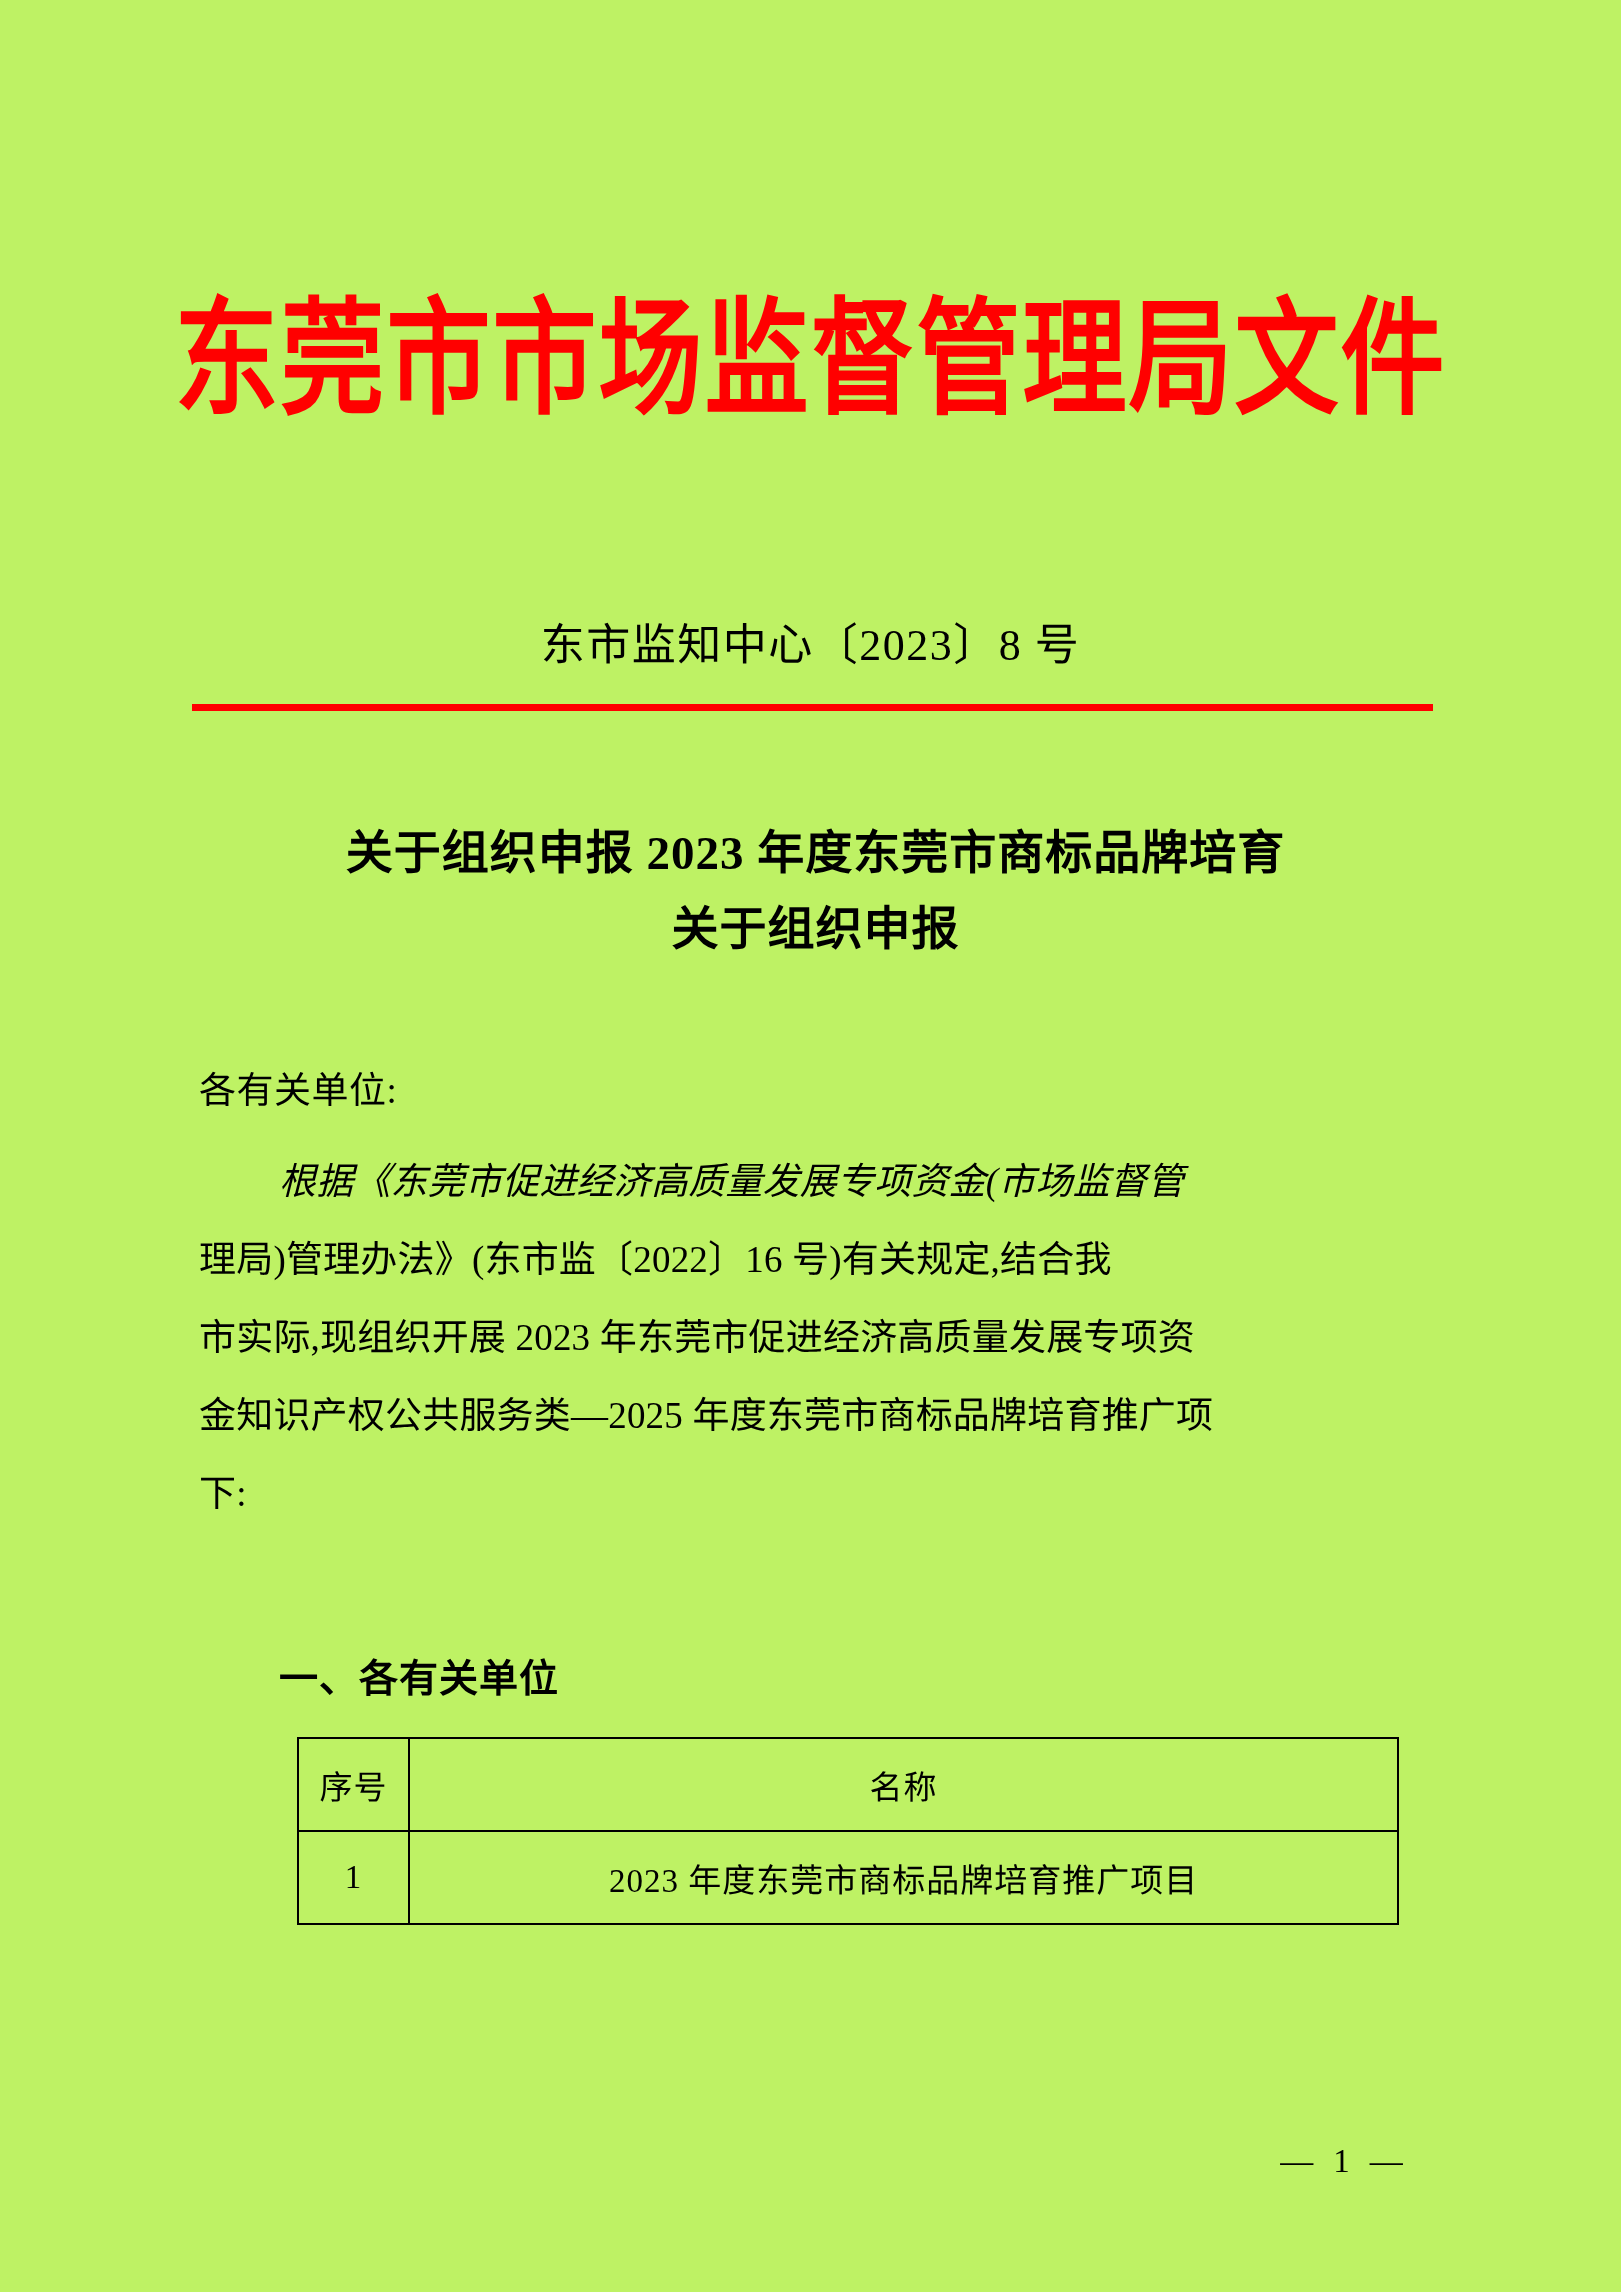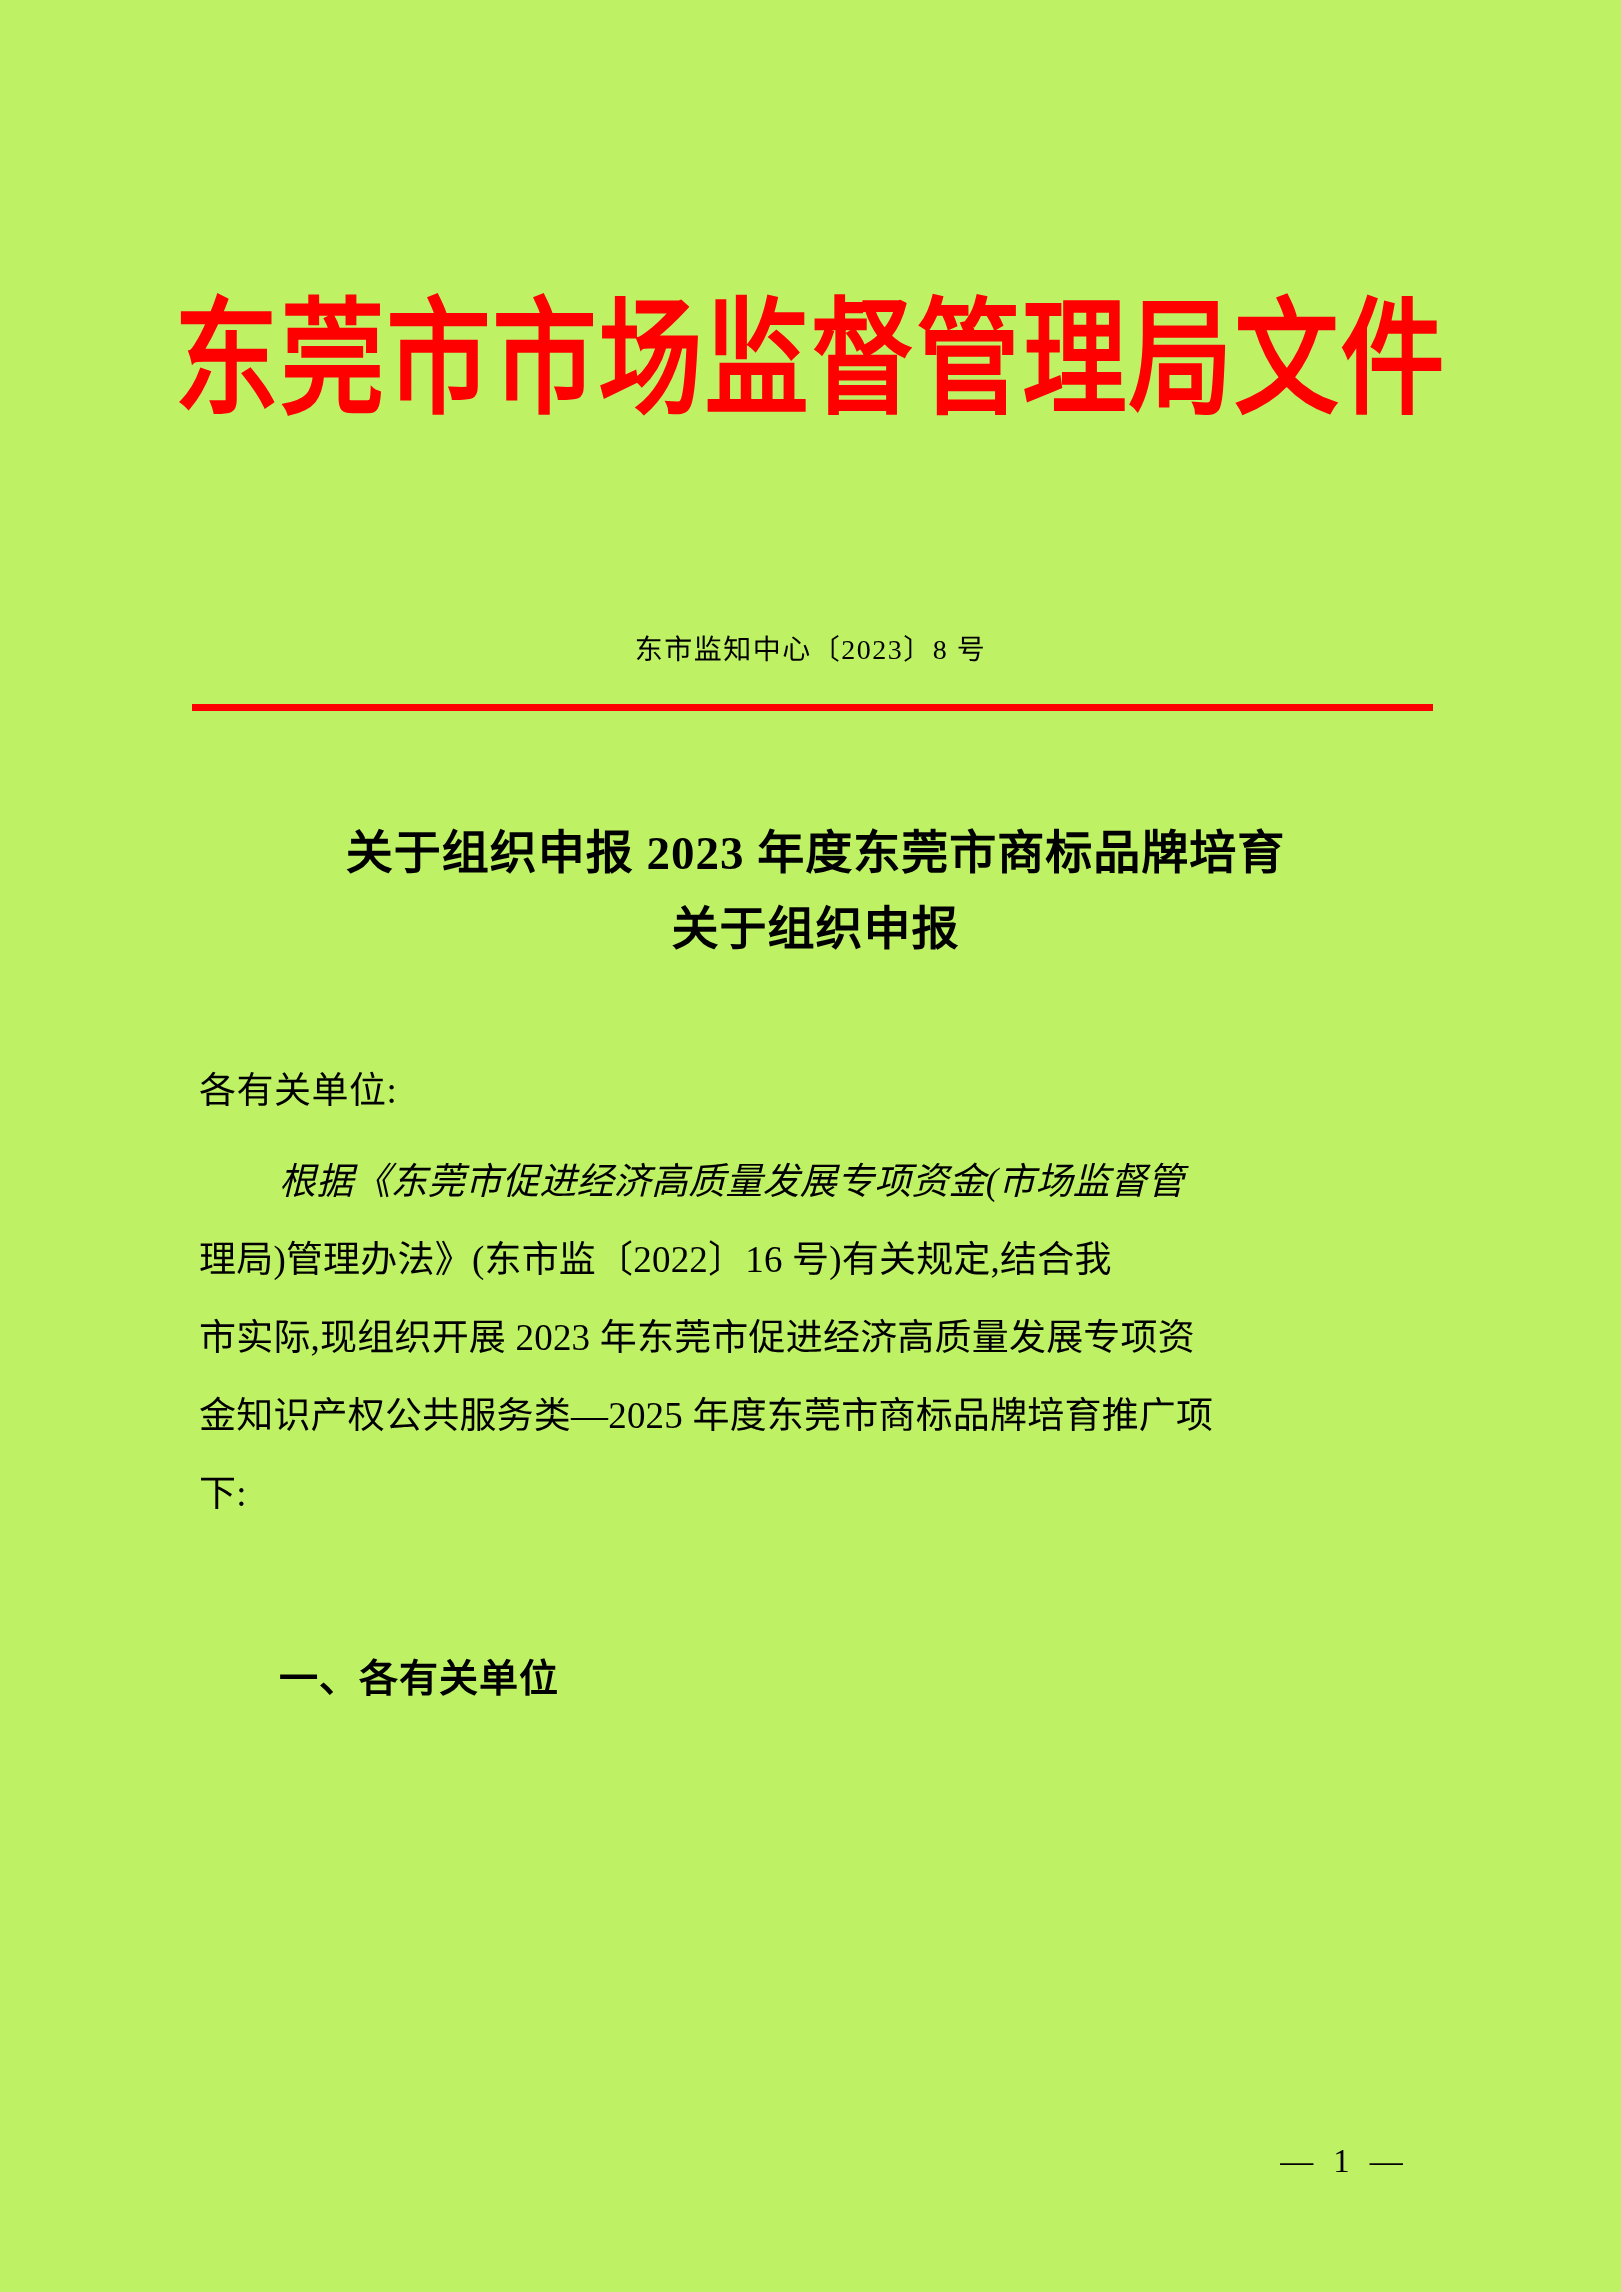--- a/index.html
+++ b/index.html
@@ -50,25 +50,24 @@
   .doc-number-row {
     position: absolute;
     left: 0;
     right: 0;
     top: 617px;
     text-align: center;
   }
 
   .doc-number {
     display: inline-block;
-    font-size: 28px;
+    font-size: 44px;
     line-height: 1.3;
     letter-spacing: 1.5px;
     white-space: nowrap;
-    margin-top: 15px;
   }
 
   
   .red-rule {
     position: absolute;
     left: 192px;
     top: 704px;
     width: 1241px;
     height: 6.9px;
     background: #FF0000;
@@ -197,19 +196,39 @@
 
     <div class="body-line indent">根据《东莞市促进经济高质量发展专项资金(市场监督管</div>
     <div class="body-line">理局)管理办法》(东市监〔2022〕16 号)有关规定,结合我</div>
     <div class="body-line">市实际,现组织开展 2023 年东莞市促进经济高质量发展专项资</div>
     <div class="body-line">金知识产权公共服务类—2025 年度东莞市商标品牌培育推广项</div>
     <div class="body-line">下:</div>
   </div>
 
   <div class="section-heading">一、各有关单位</div>
 
+  <div class="category-table-wrap">
+    <table class="category-table">
+      <colgroup>
+        <col class="col-index">
+        <col class="col-name">
+      </colgroup>
+      <thead>
+        <tr>
+          <th>序号</th>
+          <th>名称</th>
+        </tr>
+      </thead>
+      <tbody>
+        <tr>
+          <td>1</td>
+          <td>2023 年度东莞市商标品牌培育推广项目</td>
+        </tr>
+      </tbody>
+    </table>
+  </div>
 
   <div class="page-footer">
     <div class="page-number">— 1 —</div>
   </div>
 
 </div>
 
 
 </body></html>

